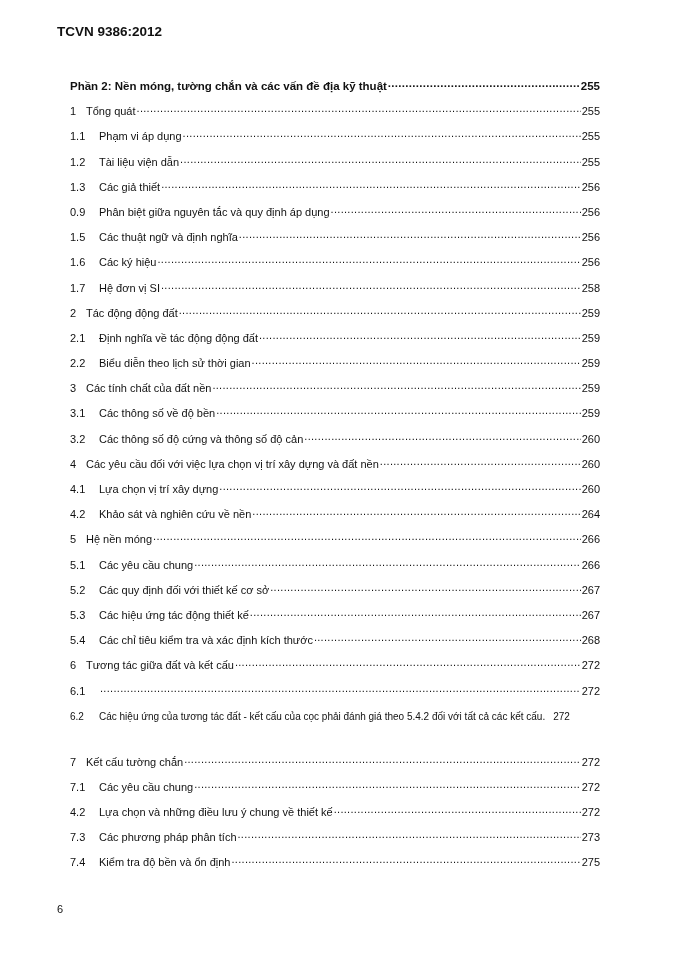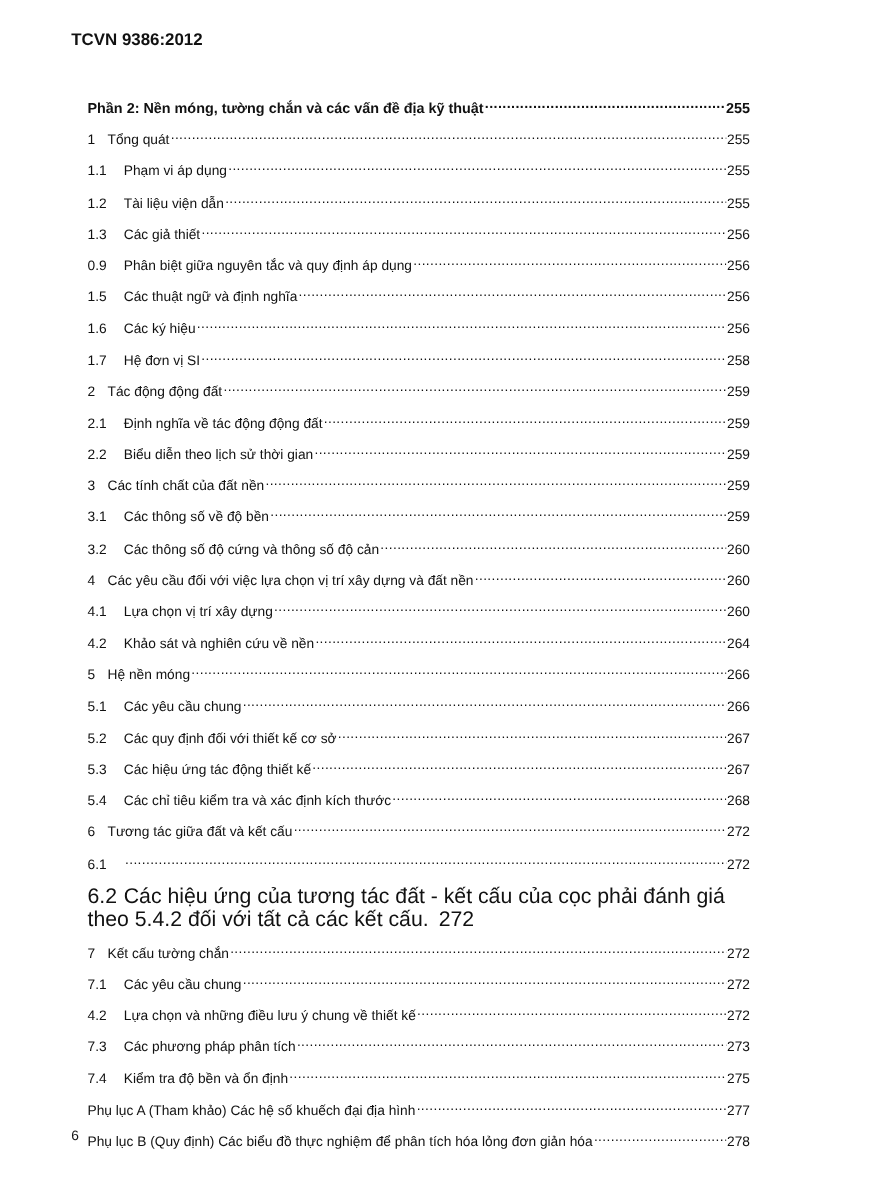--- a/index.html
+++ b/index.html
@@ -27,21 +27,21 @@
   .dots {
     flex: 1 1 auto; overflow: hidden; margin: 0 1px;
     position: relative; height: 13px;
   }
   .dots::after {
     content: "........................................................................................................................................................................................................................................................";
     position: absolute; left: 0; bottom: 0; letter-spacing: 0.3px;
   }
   .page { flex: 0 0 auto; }
   .wrap-row {
-    font-size: 17px; line-height: 19px; height: 46px; padding-top: 0px;
+    font-size: 10px; line-height: 19px; height: 46px; padding-top: 0px;
     white-space: normal;
   }
   .wrap-row .num { display: inline-block; width: 29px; }
   .wrap-row .page { margin-left: 8px; }
   .footer-page {
     position: absolute; left: 57px; top: 903px; font-size: 11px;
   }
 </style>
 </head>
 <body>
@@ -227,27 +227,15 @@
         <span class="dots"></span>
         <span class="page">273</span>
       </div>
       <div class="row lvl2">
         <span class="num">7.4</span>
         <span class="title">Kiểm tra độ bền và ổn định</span>
         <span class="dots"></span>
         <span class="page">275</span>
       </div>
     </div>
-  <div id="appendices">
-      <div class="row ">
-        <span class="title">Phụ lục A (Tham khảo) Các hệ số khuếch đại địa hình</span>
-        <span class="dots"></span>
-        <span class="page">277</span>
-      </div>
-      <div class="row ">
-        <span class="title">Phụ lục B (Quy định) Các biểu đồ thực nghiệm để phân tích hóa lỏng đơn giản hóa</span>
-        <span class="dots"></span>
-        <span class="page">278</span>
-      </div>
-    </div>
 </div>
 
 <div class="footer-page">6</div>
 
 </body></html>

